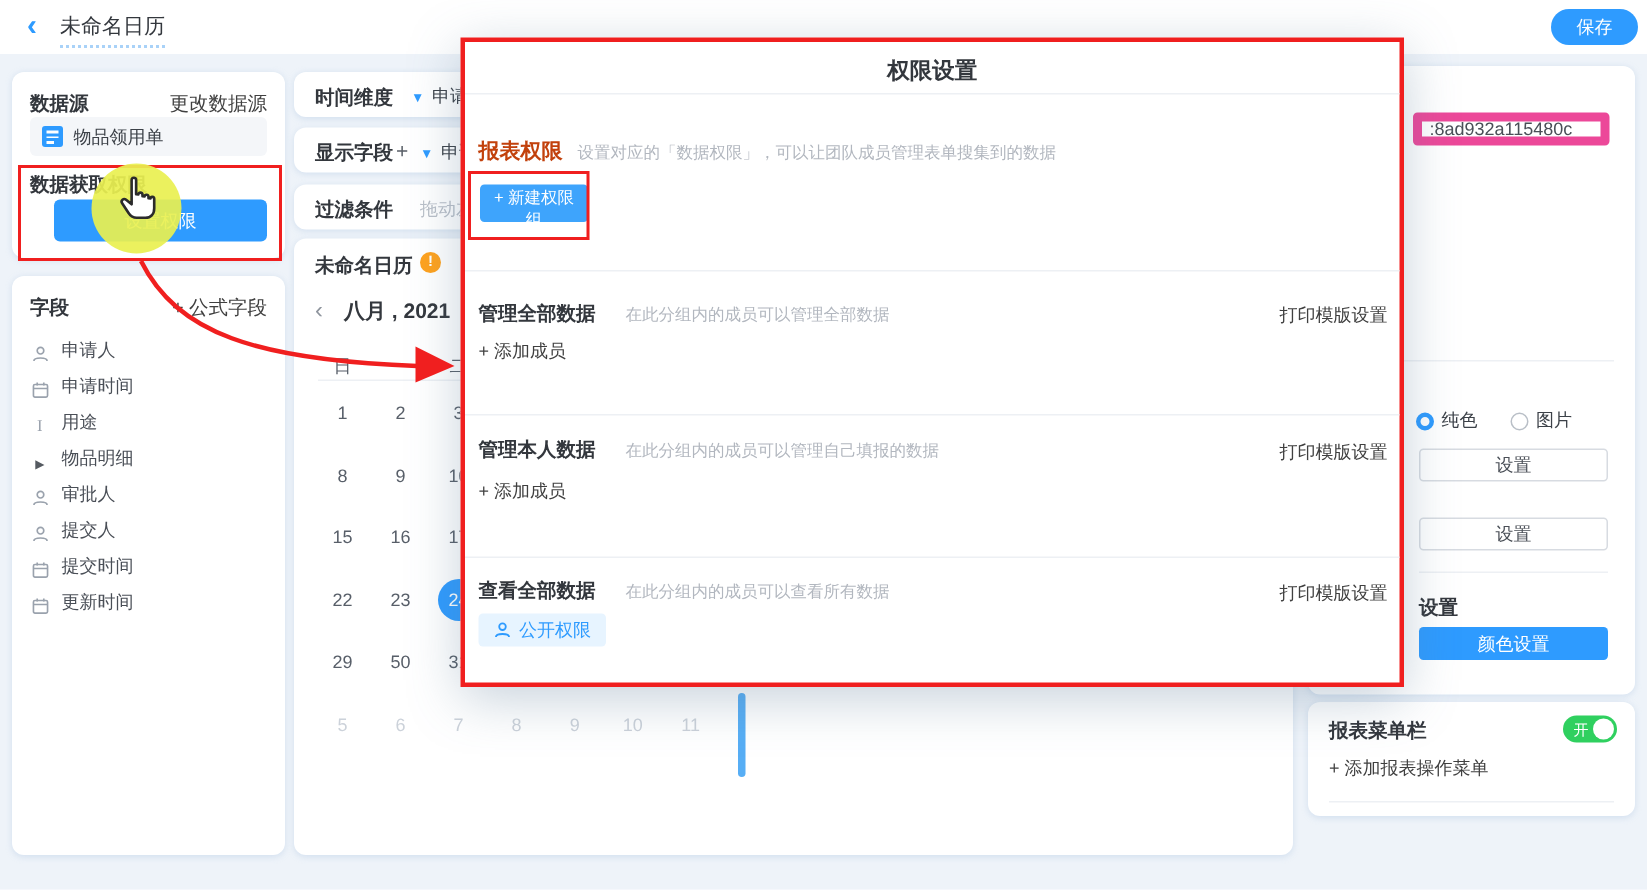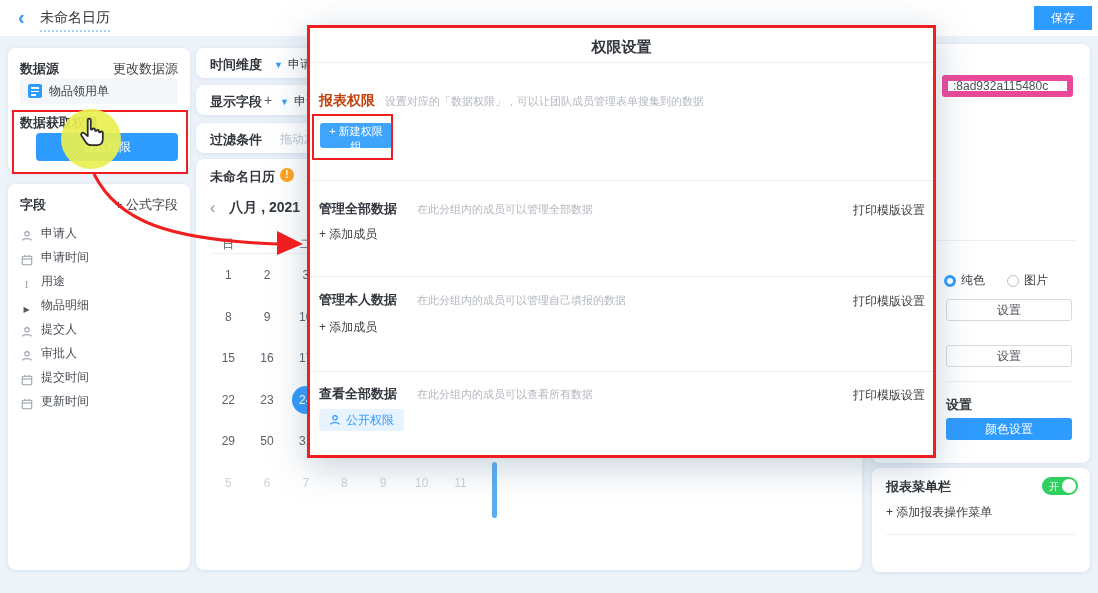--- a/index.html
+++ b/index.html
@@ -4,21 +4,21 @@
 <style>
   html,body{margin:0;padding:0}
   .page{position:relative;width:1098px;height:593px;overflow:hidden;background:#eef3f9;
         font-family:"Liberation Sans",sans-serif;font-size:12px;color:#3c4148}
   
   .topbar{position:absolute;left:0;top:0;width:1098px;height:36px;background:#fff}
   .back{position:absolute;left:18px;top:6px;color:#2e9bff;font-size:20px;font-weight:bold;cursor:pointer}
   .pagetitle{position:absolute;left:40px;top:9px;font-size:14px;color:#33373d;
              border-bottom:2px dotted #a9d2f8;padding-bottom:3px}
   .savebtn{position:absolute;right:6px;top:6px;width:58px;height:24px;background:#2e9bff;color:#fff;
-           border:none;border-radius:0;font-size:12px;font-family:inherit;cursor:pointer}
+           border:none;border-radius:12px;font-size:12px;font-family:inherit;cursor:pointer}
   
   .card{position:absolute;background:#fff;border-radius:8px;box-shadow:0 1px 4px rgba(160,190,220,.35)}
   .hr{position:absolute;height:1px;background:#edf0f4}
   .link{color:#404040;cursor:pointer}
   .bold{font-weight:bold;color:#33373d}
   
   .lc1{left:8px;top:48px;width:182px;height:124px}
   .lc2{left:8px;top:184px;width:182px;height:386px}
   .srcrow{position:absolute;left:12px;top:30px;width:158px;height:26px;background:#f4f6f9;border-radius:4px;
           display:flex;align-items:center;gap:7px;padding-left:8px;box-sizing:border-box}
@@ -50,21 +50,21 @@
   .wkrow span,.daterow span{width:38.7px;text-align:center;color:#585f69;font-size:12px}
   .daterow span{color:#585f69}
   .daterow span.muted{color:#ccd2da}
   .daterow span.today{position:relative;color:#fff}
   .daterow span.today i{position:absolute;left:50%;top:50%;transform:translate(-50%,-50%);
       width:28px;height:28px;background:#2e9bff;border-radius:50%;font-style:normal;color:#fff;
       display:flex;align-items:center;justify-content:center;z-index:1}
   .scrollthumb{position:absolute;left:492px;top:462px;width:5px;height:56px;background:#57aef5;border-radius:3px}
   
   .rc1{left:872px;top:44px;width:218px;height:419px}
-  .rc2{left:872px;top:468px;width:218px;height:104px}
+  .rc2{left:872px;top:468px;width:218px;height:76px}
   .txtinput{position:absolute;left:70px;width:131px;height:22px;border:6px solid #ec4899;border-radius:3px;
             font-size:12px;color:#4a4f57;padding:3px 5px;box-sizing:border-box;font-family:inherit;background:#fff}
   .radiorow{position:absolute;left:72px;top:228px;display:flex;gap:22px;align-items:center}
   .radio{display:flex;align-items:center;gap:5px;cursor:pointer}
   .rdot{width:12px;height:12px;border-radius:50%;box-sizing:border-box}
   .rdot.sel{border:3.5px solid #2e9bff;background:#fff}
   .rdot.un{border:1px solid #b9bfc7;background:#fff}
   .setbox{position:absolute;left:74px;width:126px;height:22px;border:1px solid #d7dbe1;border-radius:3px;
           background:#fff;font-size:12px;color:#4a4f57;font-family:inherit;cursor:pointer}
   .colorbtn{position:absolute;left:74px;top:374px;width:126px;height:22px;background:#2e9bff;border:none;
@@ -164,30 +164,30 @@
           </span>
           <span>物品明细</span>
         </div>
         <div class="fielditem">
           <span class="ficon">
             <svg width="12" height="12" viewBox="0 0 12 12">
               <circle cx="6" cy="3.8" r="2.2" fill="none" stroke="#9aa2ad" stroke-width="1.1"></circle>
               <path d="M1.6 10.6 c0-2.6 8.8-2.6 8.8 0" fill="none" stroke="#9aa2ad" stroke-width="1.1"></path>
             </svg>
           </span>
-          <span>提交人</span>
+          <span>审批人</span>
         </div>
         <div class="fielditem">
           <span class="ficon">
             <svg width="12" height="12" viewBox="0 0 12 12">
               <circle cx="6" cy="3.8" r="2.2" fill="none" stroke="#9aa2ad" stroke-width="1.1"></circle>
               <path d="M1.6 10.6 c0-2.6 8.8-2.6 8.8 0" fill="none" stroke="#9aa2ad" stroke-width="1.1"></path>
             </svg>
           </span>
-          <span>审批人</span>
+          <span>提交人</span>
         </div>
         <div class="fielditem">
           <span class="ficon">
             <svg width="12" height="12" viewBox="0 0 12 12">
               <rect x="1.3" y="2.3" width="9.4" height="8.4" rx="1" fill="none" stroke="#9aa2ad" stroke-width="1.1"></rect>
               <line x1="1.3" y1="5" x2="10.7" y2="5" stroke="#9aa2ad" stroke-width="1.1"></line>
               <line x1="3.8" y1="1" x2="3.8" y2="3" stroke="#9aa2ad" stroke-width="1.1"></line>
               <line x1="8.2" y1="1" x2="8.2" y2="3" stroke="#9aa2ad" stroke-width="1.1"></line>
             </svg>
           </span>

